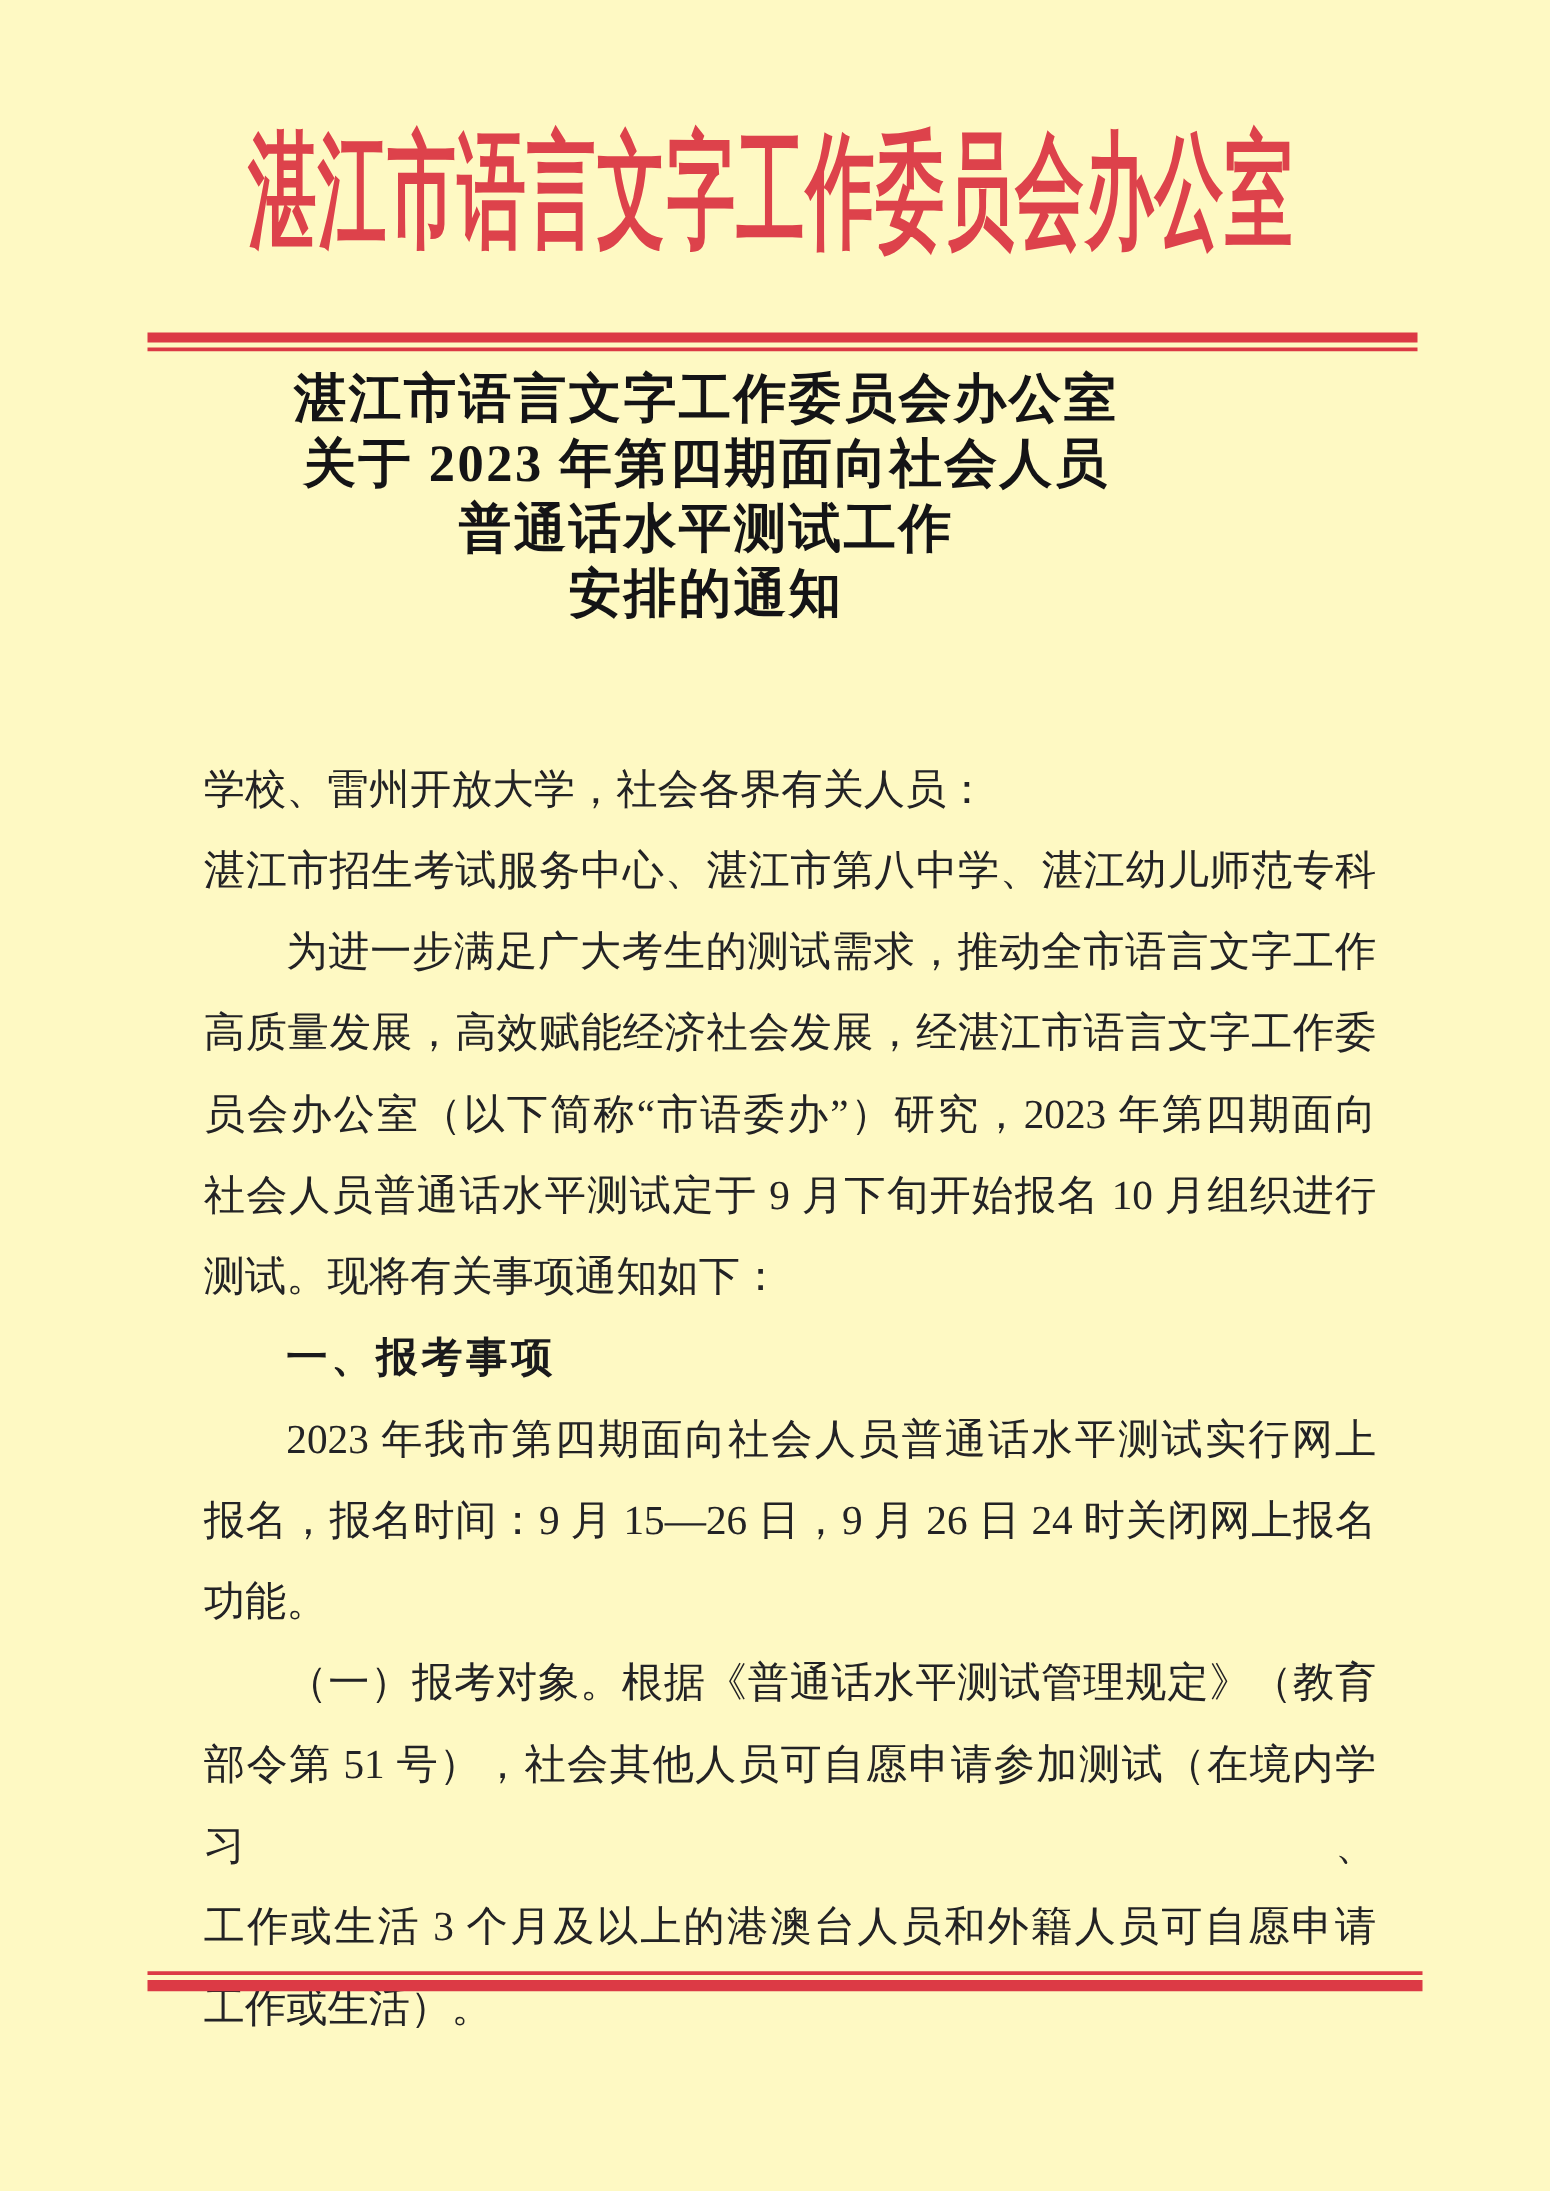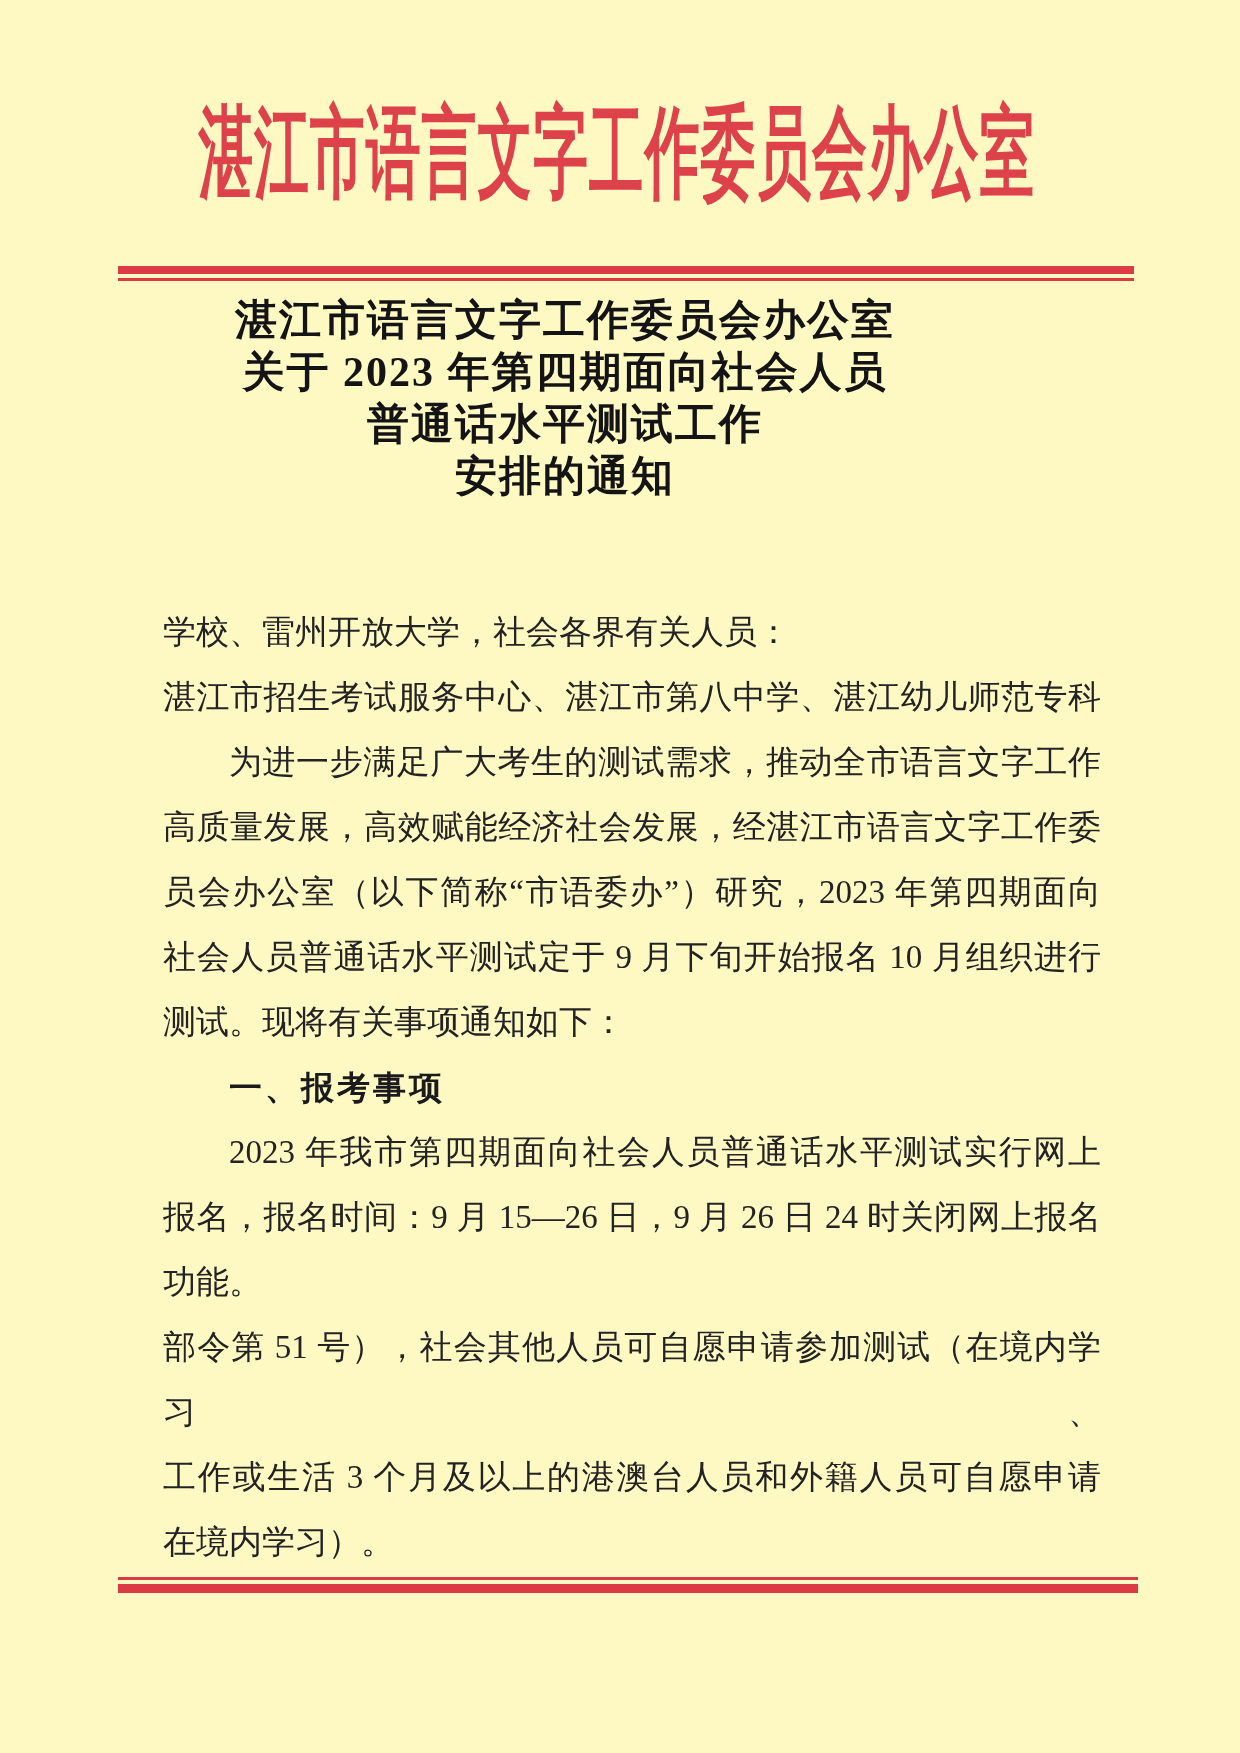--- a/index.html
+++ b/index.html
@@ -82,21 +82,21 @@
     color: #232325;
   }
   .bline { white-space: nowrap; }
   .bline.fill {
     white-space: normal;
     text-align: justify;
     text-align-last: justify;
   }
   .bline.indent { text-indent: 66px; }
   .bline.heading {
-    font-family: Liberation Sans, sans-serif;
+    font-family: Liberation Serif, serif;
     font-weight: 600;
     letter-spacing: 3px;
     color: #1a1a1c;
   }
 </style>
 </head>
 <body>
 
 <div class="page">
 
@@ -121,23 +121,24 @@
       <div class="bline fill">湛江市招生考试服务中心、湛江市第八中学、湛江幼儿师范专科</div>
       <div class="bline fill indent">为进一步满足广大考生的测试需求，推动全市语言文字工作</div>
       <div class="bline fill">高质量发展，高效赋能经济社会发展，经湛江市语言文字工作委</div>
       <div class="bline fill">员会办公室（以下简称“市语委办”）研究，2023 年第四期面向</div>
       <div class="bline fill">社会人员普通话水平测试定于 9 月下旬开始报名 10 月组织进行</div>
       <div class="bline">测试。现将有关事项通知如下：</div>
       <div class="bline indent heading">一、报考事项</div>
       <div class="bline fill indent">2023 年我市第四期面向社会人员普通话水平测试实行网上</div>
       <div class="bline fill">报名，报名时间：9 月 15—26 日，9 月 26 日 24 时关闭网上报名</div>
       <div class="bline">功能。</div>
+      <div class="bline fill indent">（一）报考对象。根据《普通话水平测试管理规定》（教育</div>
       <div class="bline fill">部令第 51 号），社会其他人员可自愿申请参加测试（在境内学习、</div>
       <div class="bline fill">工作或生活 3 个月及以上的港澳台人员和外籍人员可自愿申请</div>
-      <div class="bline">在境内学习）。</div>
+      <div class="bline">工作或生活）。</div>
     </div>
 
   <div class="rule-bottom">
     <div class="rule-bar rule-thin" style="background: rgb(220, 58, 69);"></div>
     <div class="rule-bar rule-thick" style="background: rgb(220, 58, 69);"></div>
   </div>
 
 </div>
 
 </body></html>

